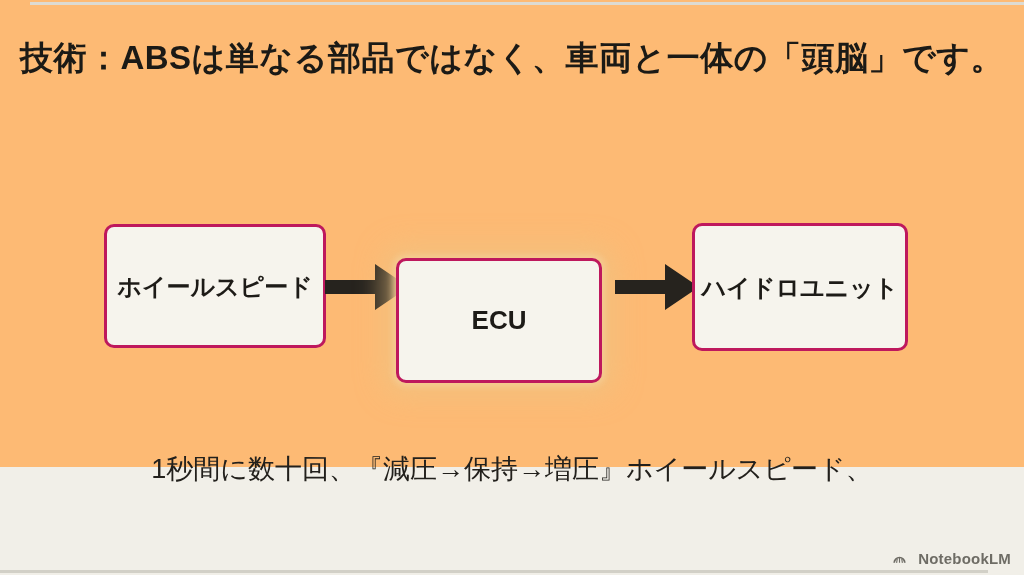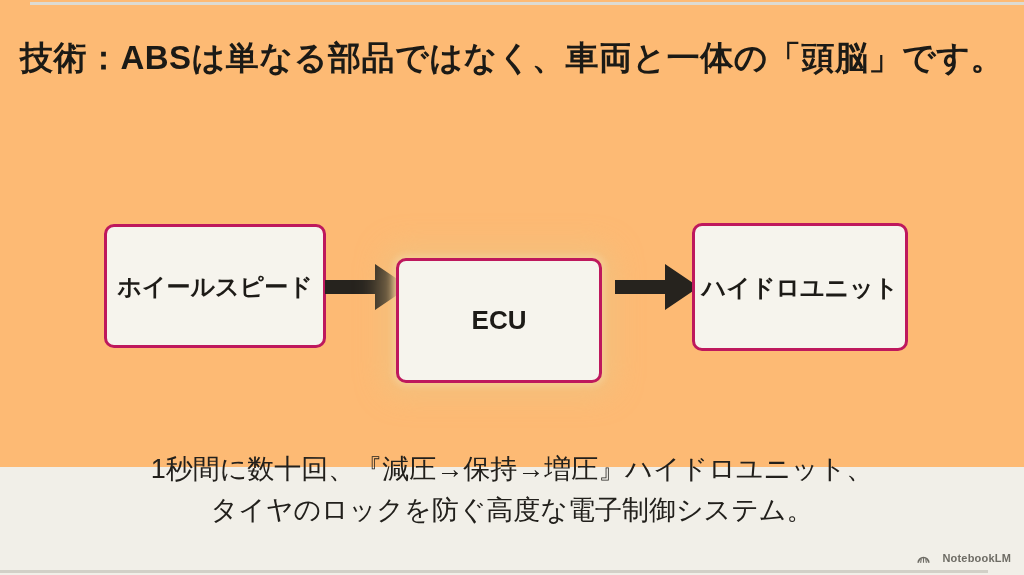--- a/index.html
+++ b/index.html
@@ -40,21 +40,21 @@
   .arrow svg{display:block;}
 
   .caption{
     position:absolute;left:0;top:449px;width:1024px;text-align:center;
     font-size:27px;line-height:41px;color:#22201c;font-weight:500;
   }
 
   .watermark{
     position:absolute;top:551px;right:13px;height:14px;
     display:flex;align-items:center;gap:12px;
-    font-size:11px;color:#6e6c65;font-weight:bold;letter-spacing:0.2px;
+    font-size:15px;color:#6e6c65;font-weight:bold;letter-spacing:0.2px;
   }
   .watermark svg{display:block;}
 </style>
 </head>
 <body>
 
 <div class="stage">
 
   <div class="hairline top"></div>
 
@@ -82,22 +82,21 @@
       </svg>
     </div>
 
     <div class="box box-hydro">
       <span class="bline">ハイドロユニット</span>
     </div>
 
   </div>
 
   <div class="caption">
-    <div>1秒間に数十回、『減圧→保持→増圧』ハイドロユニット、</div>
-    <div>タイヤのロックを防ぐ高度な電子制御システム。</div>
+    <div>1秒間に数十回、『減圧→保持→増圧』ホイールスピード、</div>
   </div>
 
   <div class="watermark">
     <span>
       <svg width="13" height="11" viewBox="0 0 13 11" xmlns="http://www.w3.org/2000/svg">
         <path d="M1.2 9.8 A5.3 5.3 0 0 1 11.8 9.8" fill="none" stroke="#6e6c65" stroke-width="1.7"></path>
         <path d="M6.5 9.8 L6.5 4.6 M3.6 9.8 L4.3 5.6 M9.4 9.8 L8.7 5.6" fill="none" stroke="#6e6c65" stroke-width="1.1"></path>
       </svg>
     </span>
     <span>NotebookLM</span>

